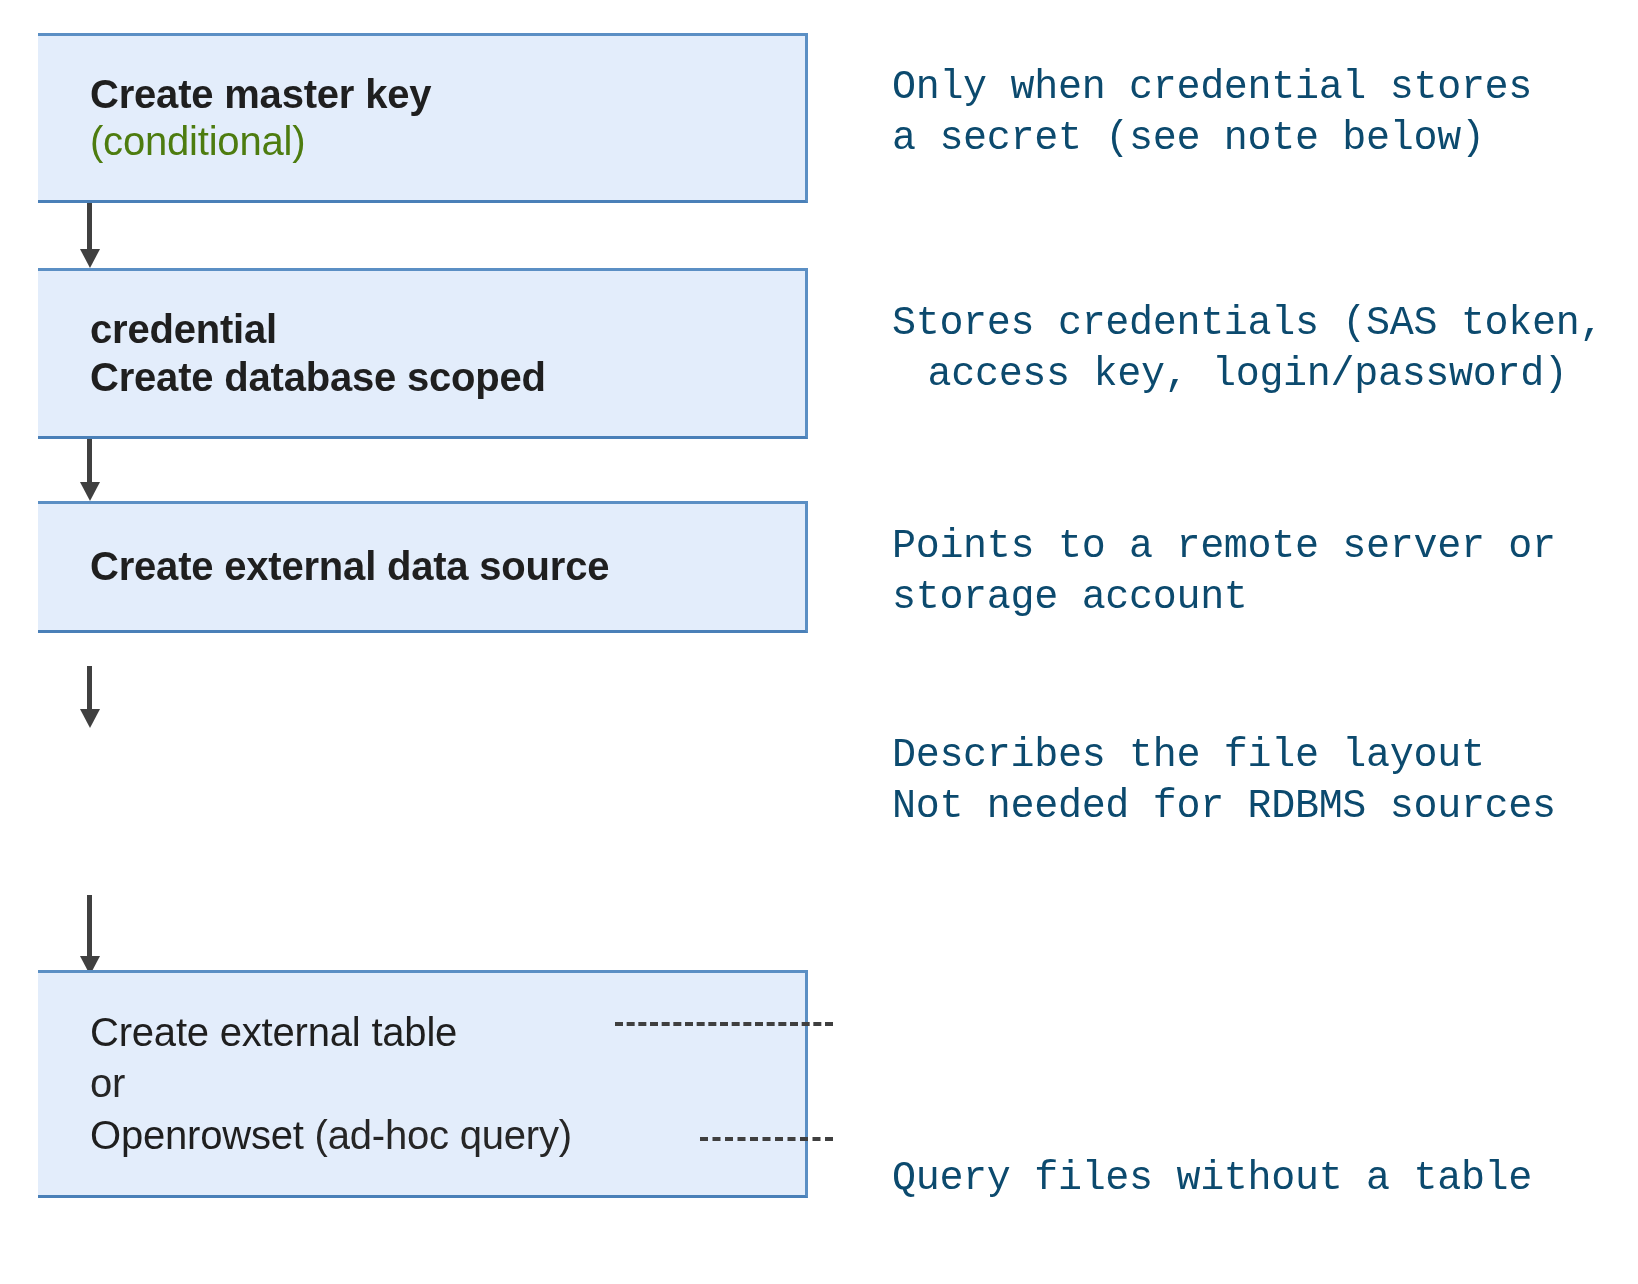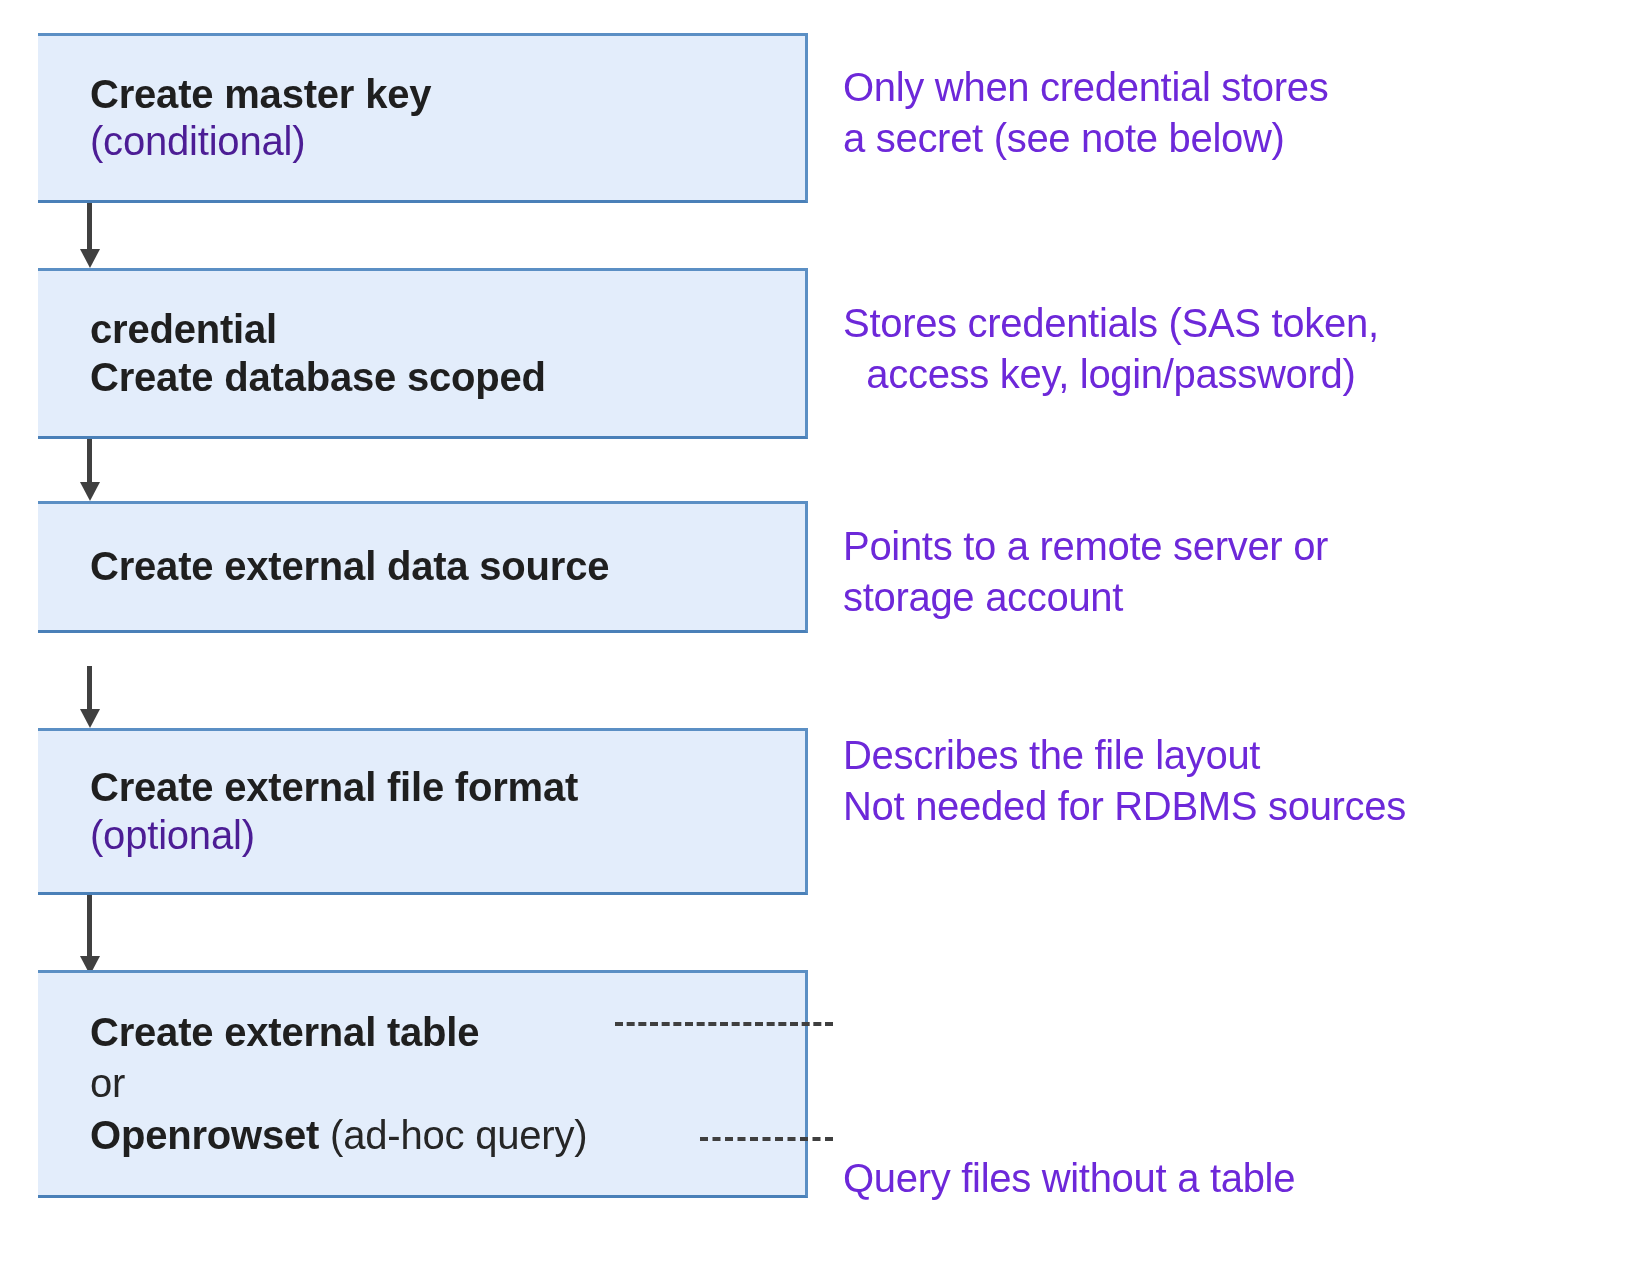--- a/index.html
+++ b/index.html
@@ -41,41 +41,42 @@
     font-weight: bold;
     font-size: 40px;
     line-height: 1.18;
     color: #1f1f1f;
     letter-spacing: -0.2px;
   }
   .step-sub {
     font-weight: normal;
     font-size: 40px;
     line-height: 1.18;
-    color: #4c1d95;
+    color: #4d7c0f;
     letter-spacing: -0.2px;
   }
   .step-line {
     font-size: 40px;
     line-height: 1.28;
     color: #262626;
     letter-spacing: -0.2px;
     white-space: nowrap;
   }
-  .step-line b { font-weight: bold; color: #1f1f1f; }
+  .step-line b { font-weight: normal; color: #1f1f1f; }
 
   
   .desc {
     position: absolute;
-    left: 843px;
+    left: 892px;
     font-size: 40px;
     line-height: 1.28;
-    color: #6d28d9;
+    color: #0c4a6e;
     letter-spacing: -0.3px;
     white-space: nowrap;
+    font-family: Liberation Mono, monospace;
   }
 
   
   .arrow {
     position: absolute;
     left: 80px;
     width: 20px;
   }
   .arrow .shaft {
     position: absolute;
@@ -146,26 +147,20 @@
   <div class="desc" style="top:521px;">
     <div>Points to a remote server or</div>
     <div>storage account</div>
   </div>
 
   <div class="arrow" style="top:666px; height:62px;">
     <div class="shaft" style="height:43px;"></div>
     <div class="head" style="top:43px;"></div>
   </div>
 
-  <div class="step-box" style="top:728px; height:167px;">
-    <div class="step-inner">
-      <div class="step-title">Create external file format</div>
-      <div class="step-sub">(optional)</div>
-    </div>
-  </div>
   <div class="desc" style="top:730px;">
     <div>Describes the file layout</div>
     <div>Not needed for RDBMS sources</div>
   </div>
 
   <div class="arrow" style="top:895px; height:80px;">
     <div class="shaft" style="height:61px;"></div>
     <div class="head" style="top:61px;"></div>
   </div>
 

